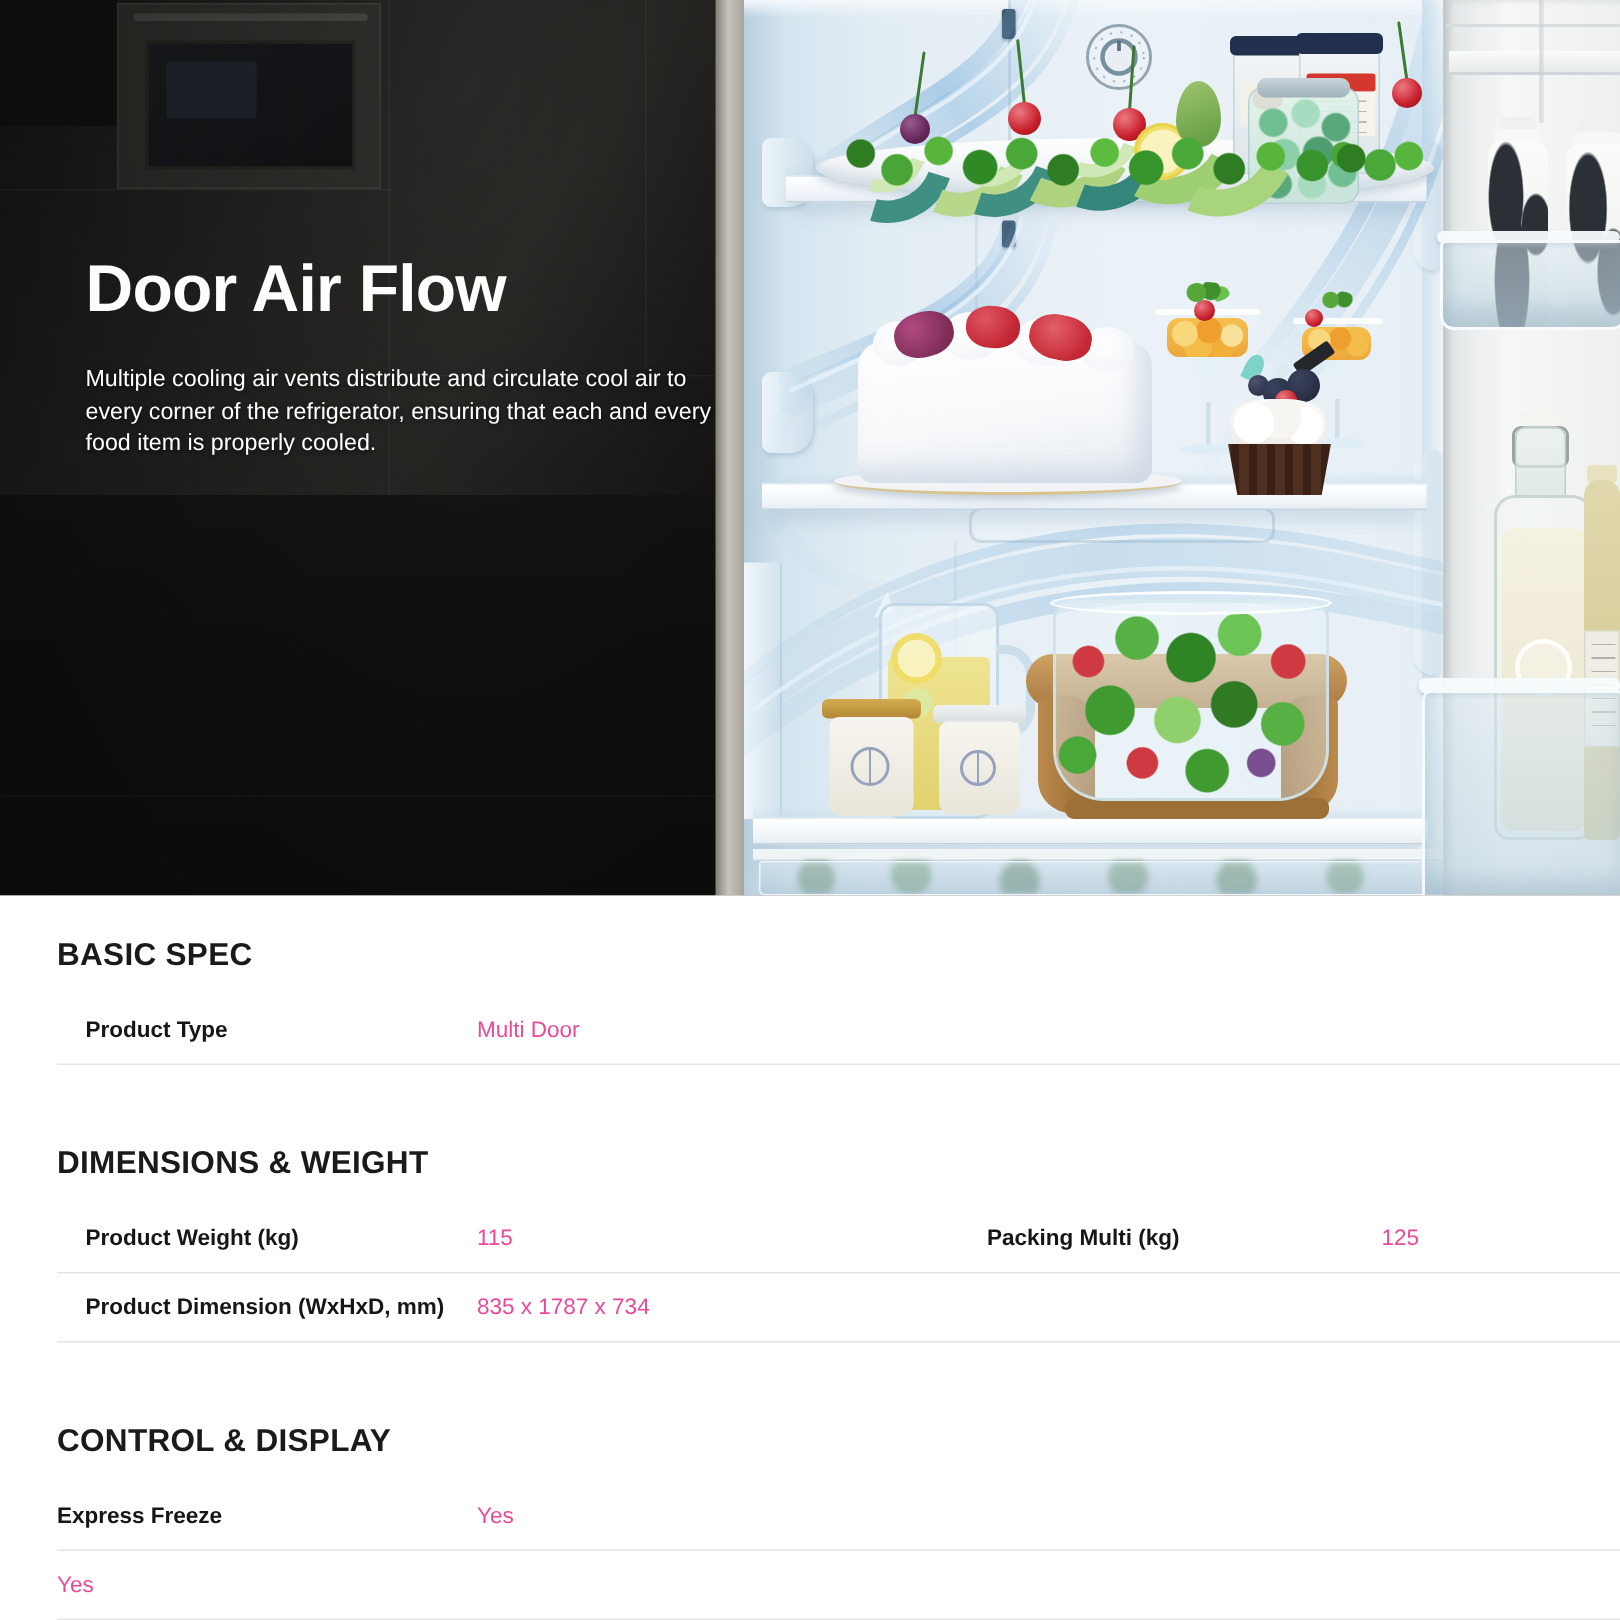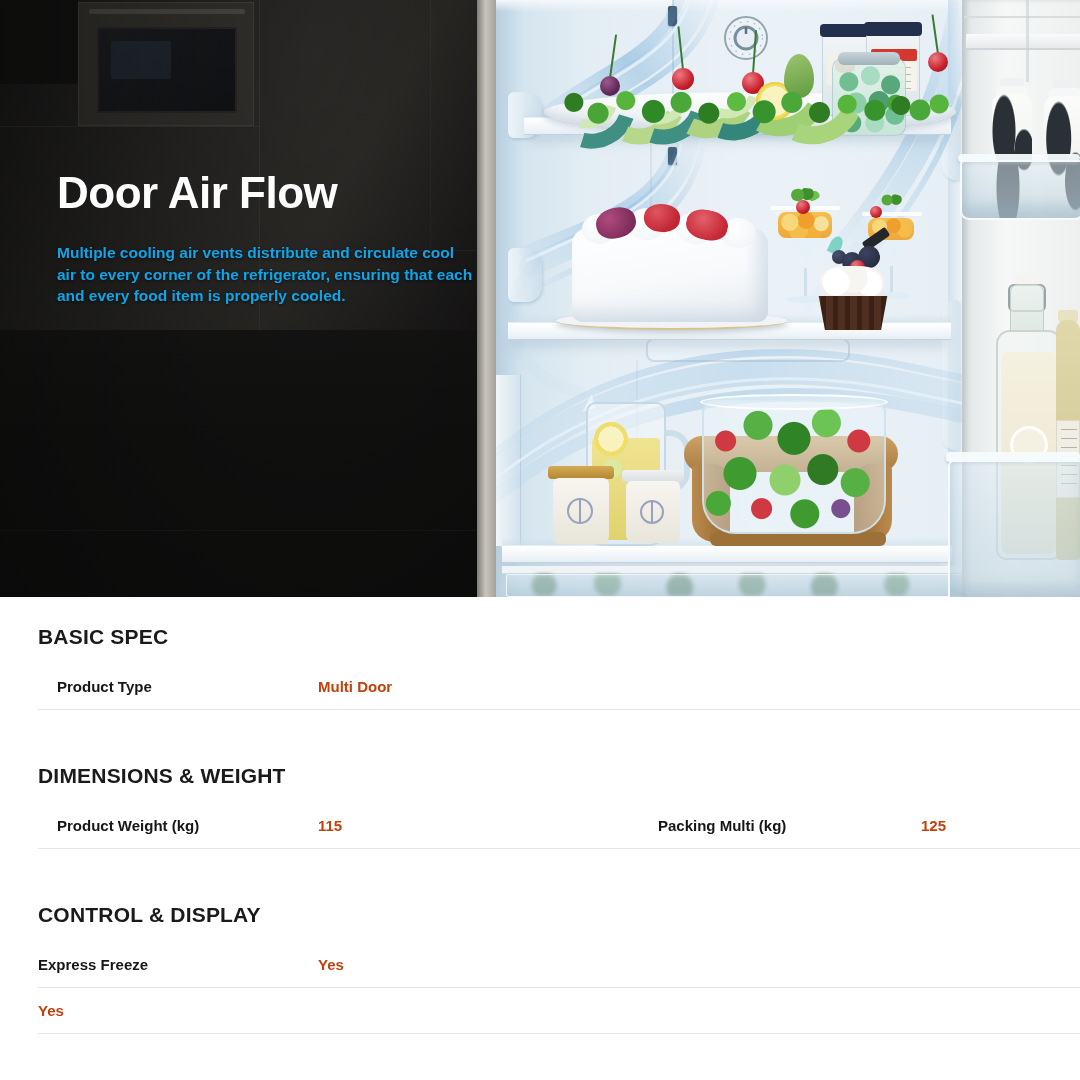--- a/index.html
+++ b/index.html
@@ -7,21 +7,21 @@
   .page{position:relative;width:1080px;height:1080px;overflow:hidden;background:#fff;}
   .a{position:absolute;}
 
   
   .hero{position:absolute;left:0;top:0;width:1080px;height:597px;overflow:hidden;background:#201f1d;}
   .kitchen{position:absolute;left:0;top:0;width:477px;height:597px;
     background:linear-gradient(120deg,#171716 0%,#252422 30%,#2c2b28 55%,#1c1b1a 78%,#121211 100%);}
   .k-vignette{position:absolute;inset:0;background:radial-gradient(ellipse at 65% 8%,rgba(0,0,0,0) 0%,rgba(0,0,0,.42) 95%);}
   .hero-text{position:absolute;left:57px;top:168px;width:420px;color:#fff;z-index:5;}
   .hero-title{margin:0;font-size:44px;line-height:50px;font-weight:700;letter-spacing:-.5px;color:#fdfdfd;}
-  .hero-desc{margin:24px 0 0;font-size:15.5px;line-height:21.5px;font-weight:700;color:#0ea5e9;
+  .hero-desc{margin:24px 0 0;font-size:15.5px;line-height:21.5px;font-weight:400;color:#ffffff;
     text-shadow:0 1px 3px rgba(0,0,0,.65);}
   .edge-strip{position:absolute;left:477px;top:0;width:19px;height:597px;
     background:linear-gradient(90deg,#807d75 0%,#c8c4bb 45%,#a7a39a 100%);}
 
   
   .fridge{position:absolute;left:496px;top:0;width:584px;height:597px;overflow:hidden;}
   .f-bg{position:absolute;inset:0;
     background:linear-gradient(90deg,#b7cedf 0px,#d5e5ef 28px,#e3edf4 90px,#ebf2f7 45%,#e6eff5 78%,#e9f1f6 100%);}
   .f-top{position:absolute;left:0;top:0;width:584px;height:12px;background:linear-gradient(#f4f8fb,rgba(244,248,251,0));}
   .seam{position:absolute;width:2px;background:rgba(110,140,165,.22);}
@@ -57,21 +57,21 @@
   
   .specs{position:absolute;left:0;top:597px;width:1080px;height:483px;background:#fff;
     padding-left:38px;box-sizing:border-box;}
   .spec-section{margin-top:52px;}
   .spec-section:first-child{margin-top:26px;}
   .spec-heading{margin:0 0 13px 0;font-size:21px;line-height:28px;font-weight:700;color:#1a1a1a;letter-spacing:.2px;}
   .spec-row{display:grid;grid-template-columns:280px 340px 263px 1fr;align-items:center;height:45px;
     border-bottom:1px solid #e5e5e5;}
   .spec-label{font-size:15px;font-weight:600;color:#161616;}
   .spec-label.c0{padding-left:19px;}
-  .spec-value{font-size:15px;font-weight:700;color:#c2410c;}
+  .spec-value{font-size:15px;font-weight:400;color:#ec4899;}
 </style>
 </head>
 <body>
 
 <div class="page">
 
   <section class="hero">
 
     <div class="kitchen">
       <div class="a" style="left:0;top:0;width:78px;height:84px;background:#121211;"></div>
@@ -410,20 +410,26 @@
         </div>
       </div>
       <div class="spec-section">
         <h2 class="spec-heading">DIMENSIONS &amp; WEIGHT</h2>
         <div class="spec-row">
           <div class="spec-label c0">Product Weight (kg)</div>
           <div class="spec-value c0">115</div>
           <div class="spec-label c1">Packing Multi (kg)</div>
           <div class="spec-value c1">125</div>
         </div>
+        <div class="spec-row">
+          <div class="spec-label c0">Product Dimension (WxHxD, mm)</div>
+          <div class="spec-value c0">835 x 1787 x 734</div>
+          <div class="spec-label c1"></div>
+          <div class="spec-value c1"></div>
+        </div>
       </div>
       <div class="spec-section">
         <h2 class="spec-heading">CONTROL &amp; DISPLAY</h2>
         <div class="spec-row">
           <div class="spec-label c1">Express Freeze</div>
           <div class="spec-value c1">Yes</div>
         </div>
         <div class="spec-row">
           <div class="spec-value c0">Yes</div>
           <div class="spec-label c1"></div>

